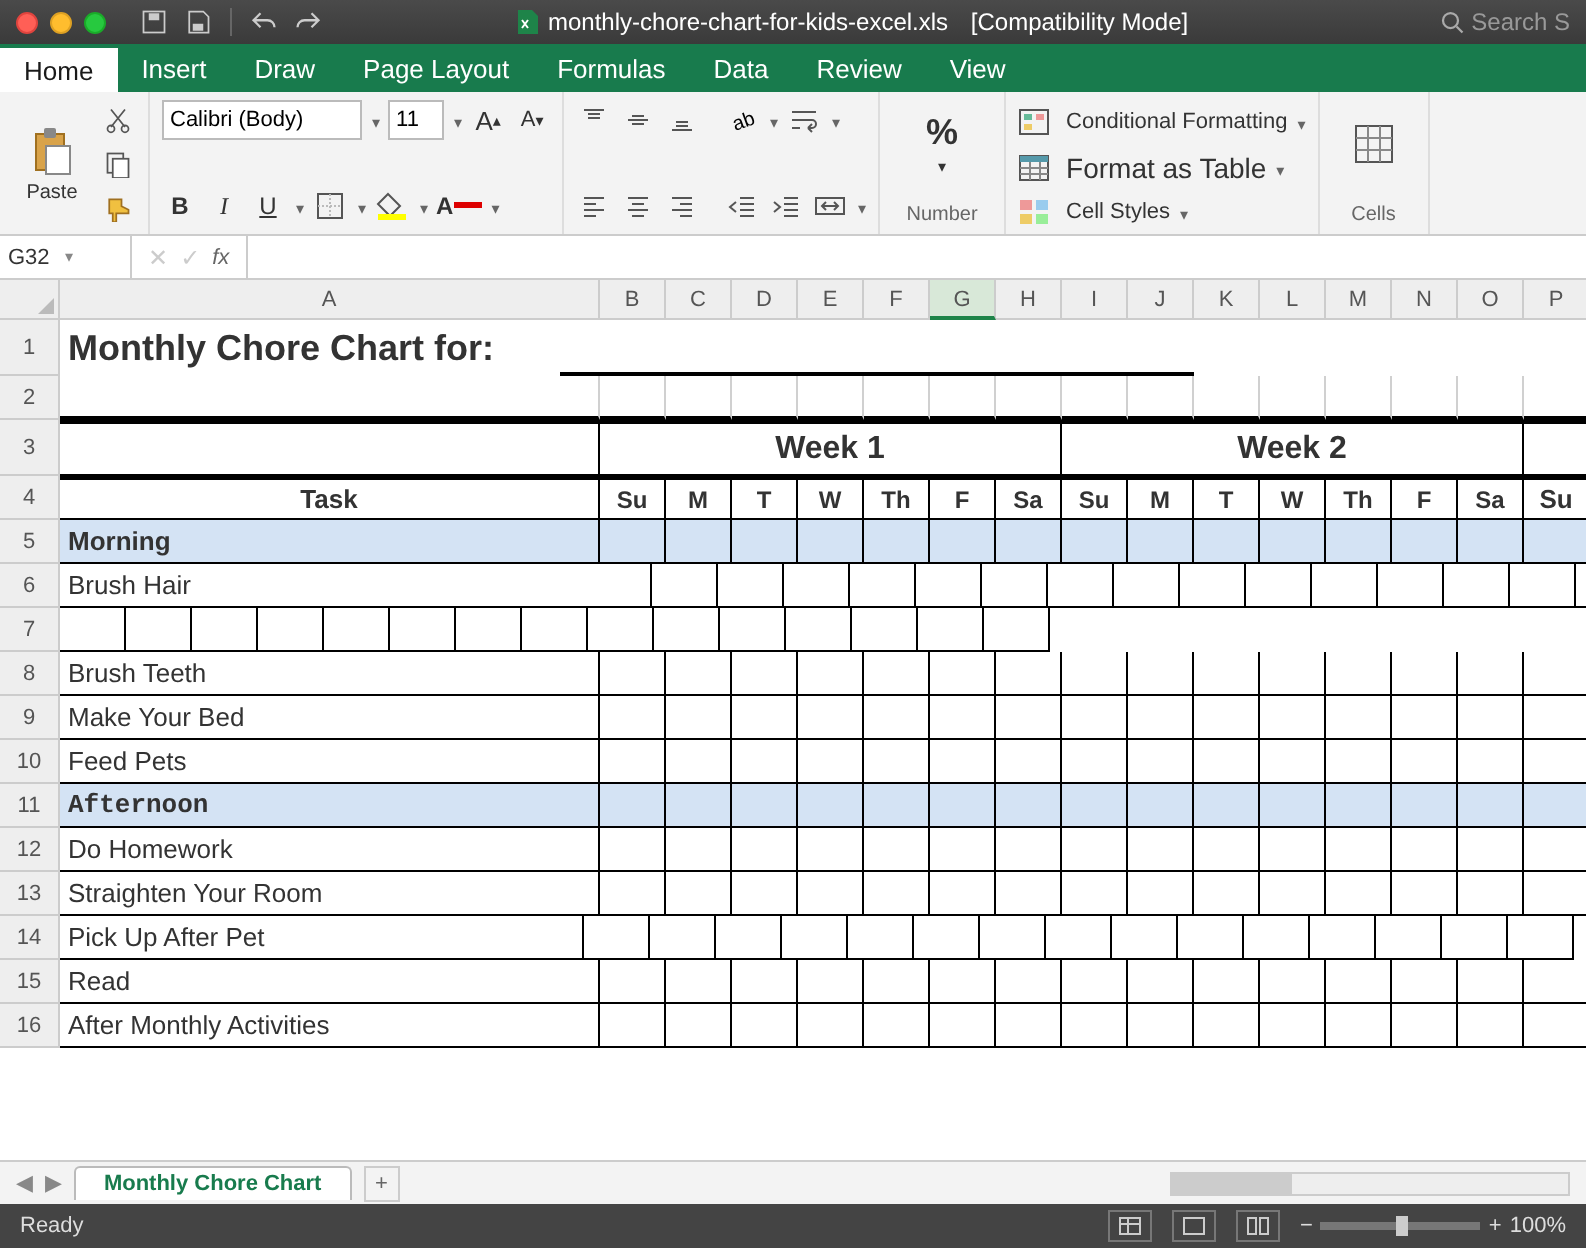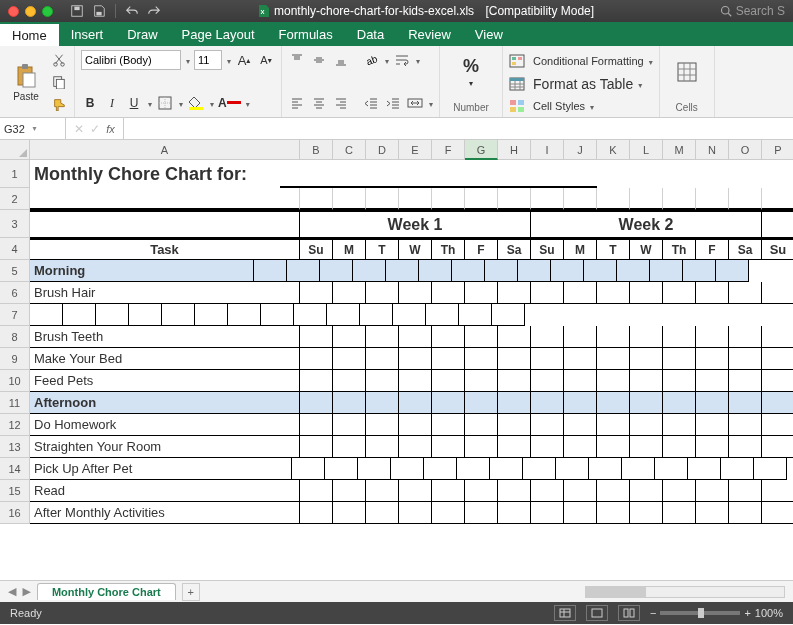--- a/index.html
+++ b/index.html
@@ -426,39 +426,39 @@
         <div class="cell hdr" style="width: 33px; justify-content: center; font-size: 12px;">Su</div>
         <div class="cell hdr" style="width: 33px; justify-content: center; font-size: 12px;">M</div>
         <div class="cell hdr" style="width: 33px; justify-content: center; font-size: 12px;">T</div>
         <div class="cell hdr" style="width: 33px; justify-content: center; font-size: 12px;">W</div>
         <div class="cell hdr" style="width: 33px; justify-content: center; font-size: 12px;">Th</div>
         <div class="cell hdr" style="width: 33px; justify-content: center; font-size: 12px;">F</div>
         <div class="cell hdr" style="width: 33px; justify-content: center; font-size: 12px;">Sa</div>
         <div class="cell hdr" style="width: 33px; justify-content: center;">Su</div>
       </div>
       <div class="row">
-        <div class="cell section" style="width: 224px;">Morning</div>
-        <div class="cell section" style="width: 33px;"></div>
-        <div class="cell section" style="width: 33px;"></div>
-        <div class="cell section" style="width: 33px;"></div>
-        <div class="cell section" style="width: 33px;"></div>
-        <div class="cell section" style="width: 33px;"></div>
-        <div class="cell section" style="width: 33px;"></div>
-        <div class="cell section" style="width: 33px;"></div>
-        <div class="cell section" style="width: 33px;"></div>
-        <div class="cell section" style="width: 33px;"></div>
-        <div class="cell section" style="width: 33px;"></div>
-        <div class="cell section" style="width: 33px;"></div>
-        <div class="cell section" style="width: 33px;"></div>
-        <div class="cell section" style="width: 33px;"></div>
-        <div class="cell section" style="width: 33px;"></div>
-        <div class="cell section" style="width: 33px;"></div>
-      </div>
-      <div class="row">
-        <div class="cell" style="width: 270px;">Brush Hair</div>
+        <div class="cell section" style="width: 270px;">Morning</div>
+        <div class="cell section" style="width: 33px;"></div>
+        <div class="cell section" style="width: 33px;"></div>
+        <div class="cell section" style="width: 33px;"></div>
+        <div class="cell section" style="width: 33px;"></div>
+        <div class="cell section" style="width: 33px;"></div>
+        <div class="cell section" style="width: 33px;"></div>
+        <div class="cell section" style="width: 33px;"></div>
+        <div class="cell section" style="width: 33px;"></div>
+        <div class="cell section" style="width: 33px;"></div>
+        <div class="cell section" style="width: 33px;"></div>
+        <div class="cell section" style="width: 33px;"></div>
+        <div class="cell section" style="width: 33px;"></div>
+        <div class="cell section" style="width: 33px;"></div>
+        <div class="cell section" style="width: 33px;"></div>
+        <div class="cell section" style="width: 33px;"></div>
+      </div>
+      <div class="row">
+        <div class="cell" style="width: 296px;">Brush Hair</div>
         <div class="cell" style="width: 33px;"></div>
         <div class="cell" style="width: 33px;"></div>
         <div class="cell" style="width: 33px;"></div>
         <div class="cell" style="width: 33px;"></div>
         <div class="cell" style="width: 33px;"></div>
         <div class="cell" style="width: 33px;"></div>
         <div class="cell" style="width: 33px;"></div>
         <div class="cell" style="width: 33px;"></div>
         <div class="cell" style="width: 33px;"></div>
         <div class="cell" style="width: 33px;"></div>
@@ -533,21 +533,21 @@
         <div class="cell" style="width: 33px;"></div>
         <div class="cell" style="width: 33px;"></div>
         <div class="cell" style="width: 33px;"></div>
         <div class="cell" style="width: 33px;"></div>
         <div class="cell" style="width: 33px;"></div>
         <div class="cell" style="width: 33px;"></div>
         <div class="cell" style="width: 33px;"></div>
         <div class="cell" style="width: 33px;"></div>
       </div>
       <div class="row">
-        <div class="cell section" style="width: 270px;">Afternoon</div>
+        <div class="cell section" style="width: 270px; font-family: Liberation Mono, monospace;">Afternoon</div>
         <div class="cell section" style="width: 33px;"></div>
         <div class="cell section" style="width: 33px;"></div>
         <div class="cell section" style="width: 33px;"></div>
         <div class="cell section" style="width: 33px;"></div>
         <div class="cell section" style="width: 33px;"></div>
         <div class="cell section" style="width: 33px;"></div>
         <div class="cell section" style="width: 33px;"></div>
         <div class="cell section" style="width: 33px;"></div>
         <div class="cell section" style="width: 33px;"></div>
         <div class="cell section" style="width: 33px;"></div>

